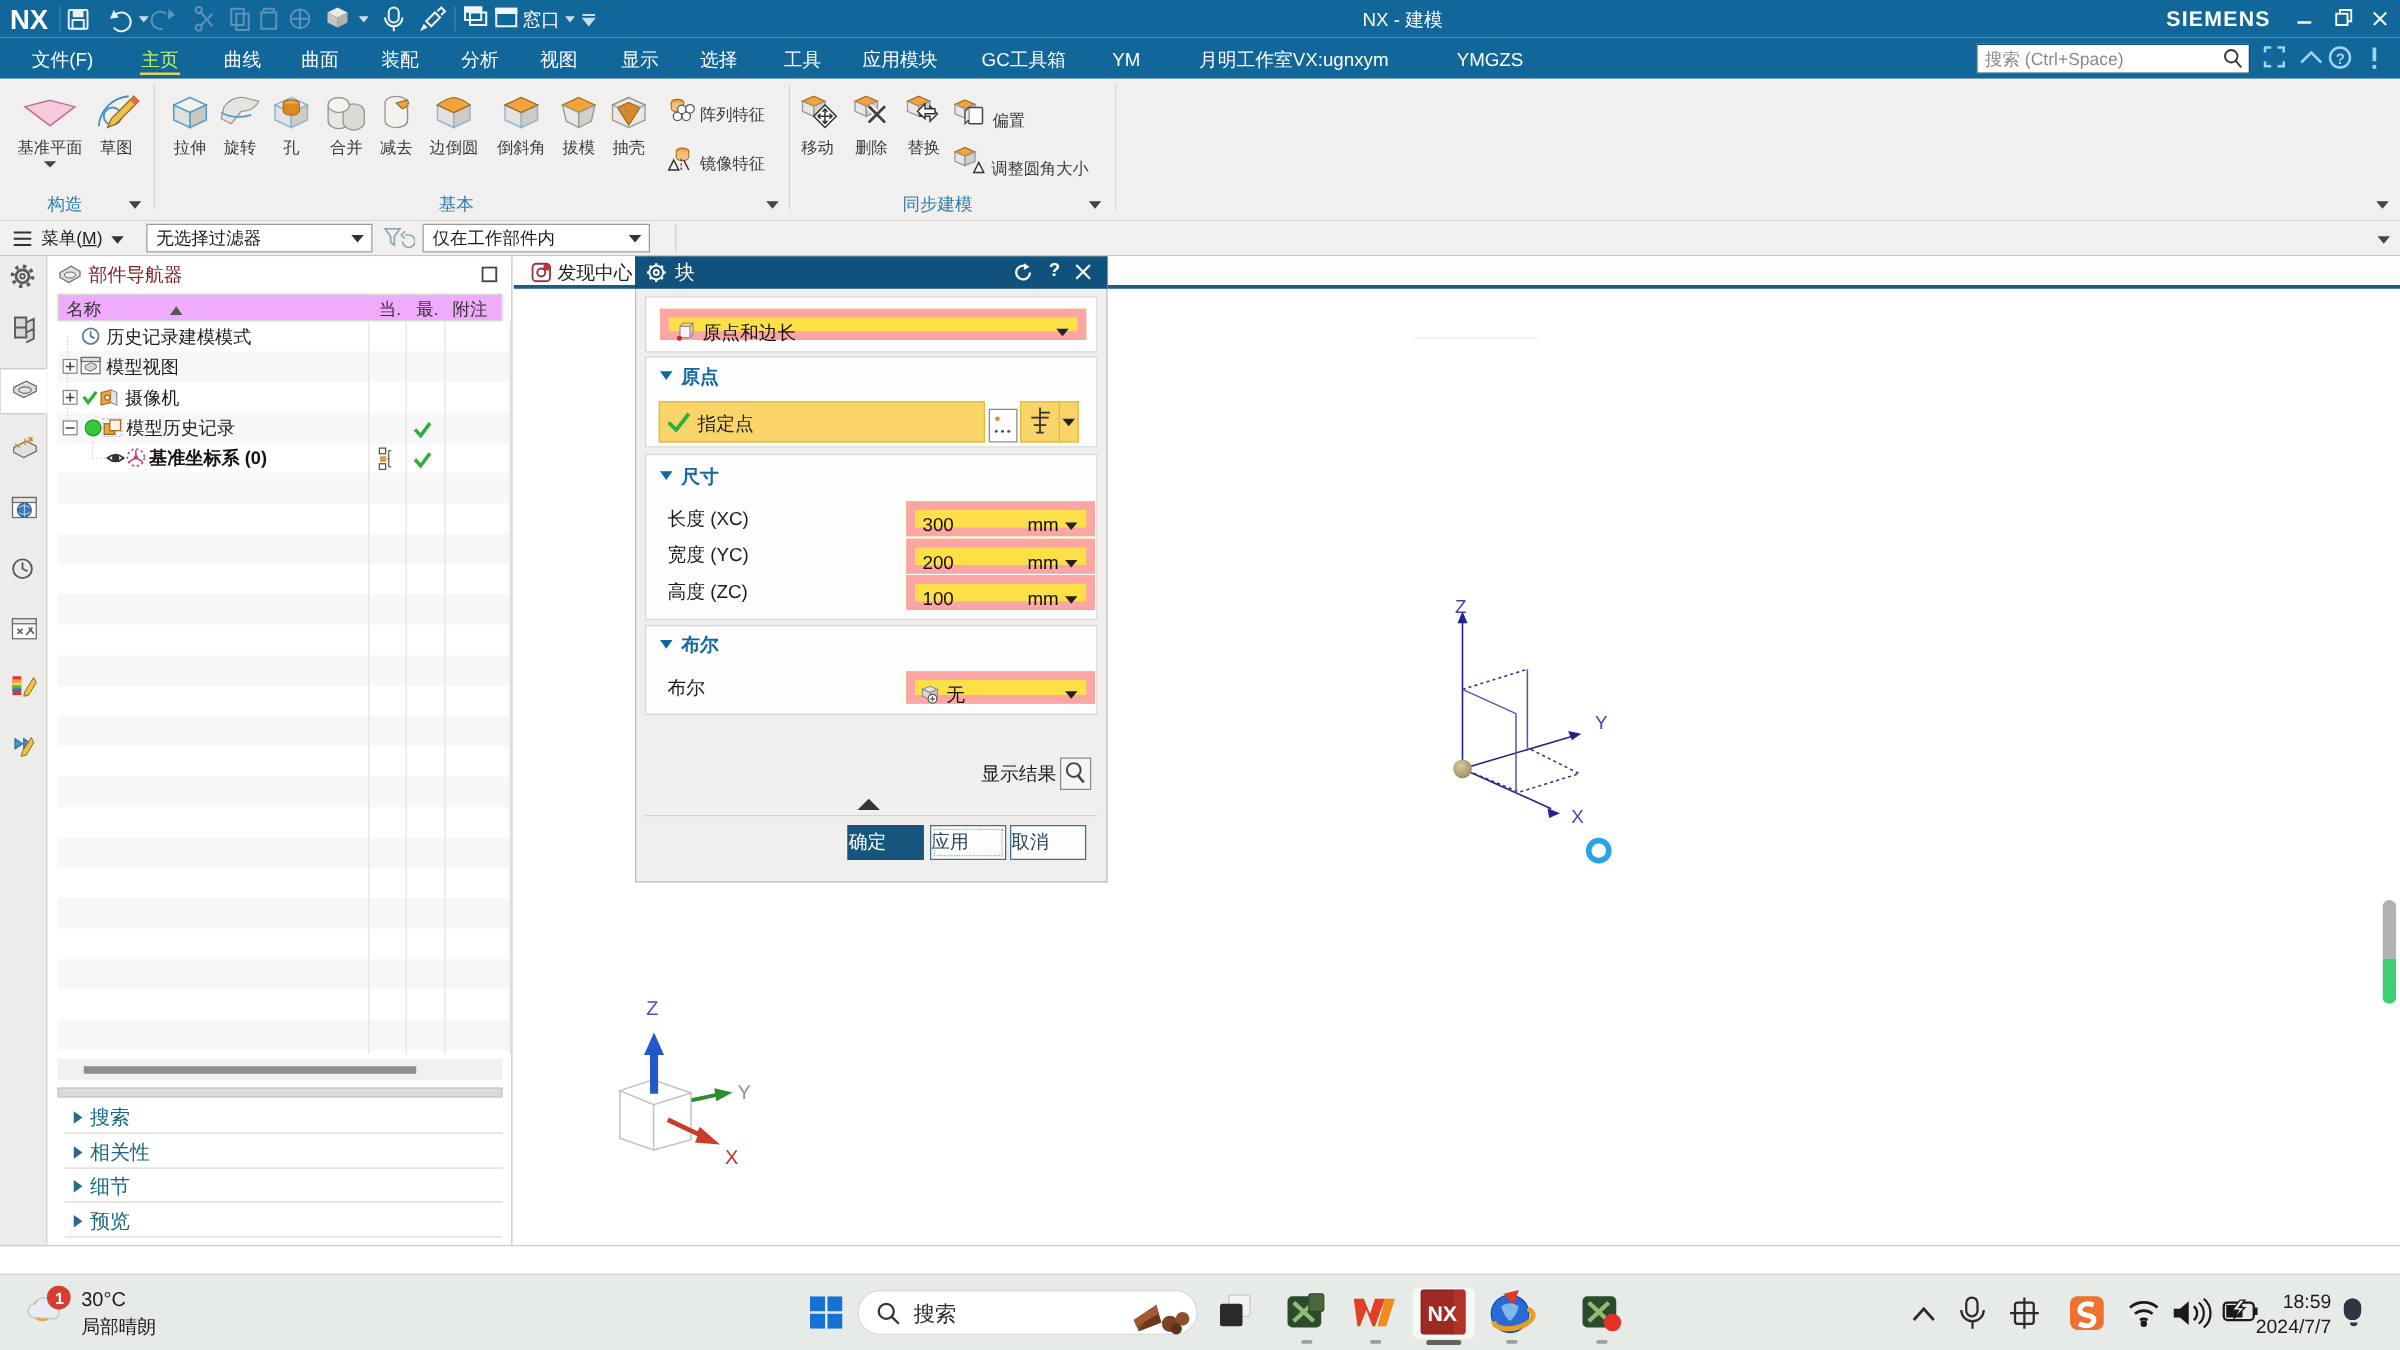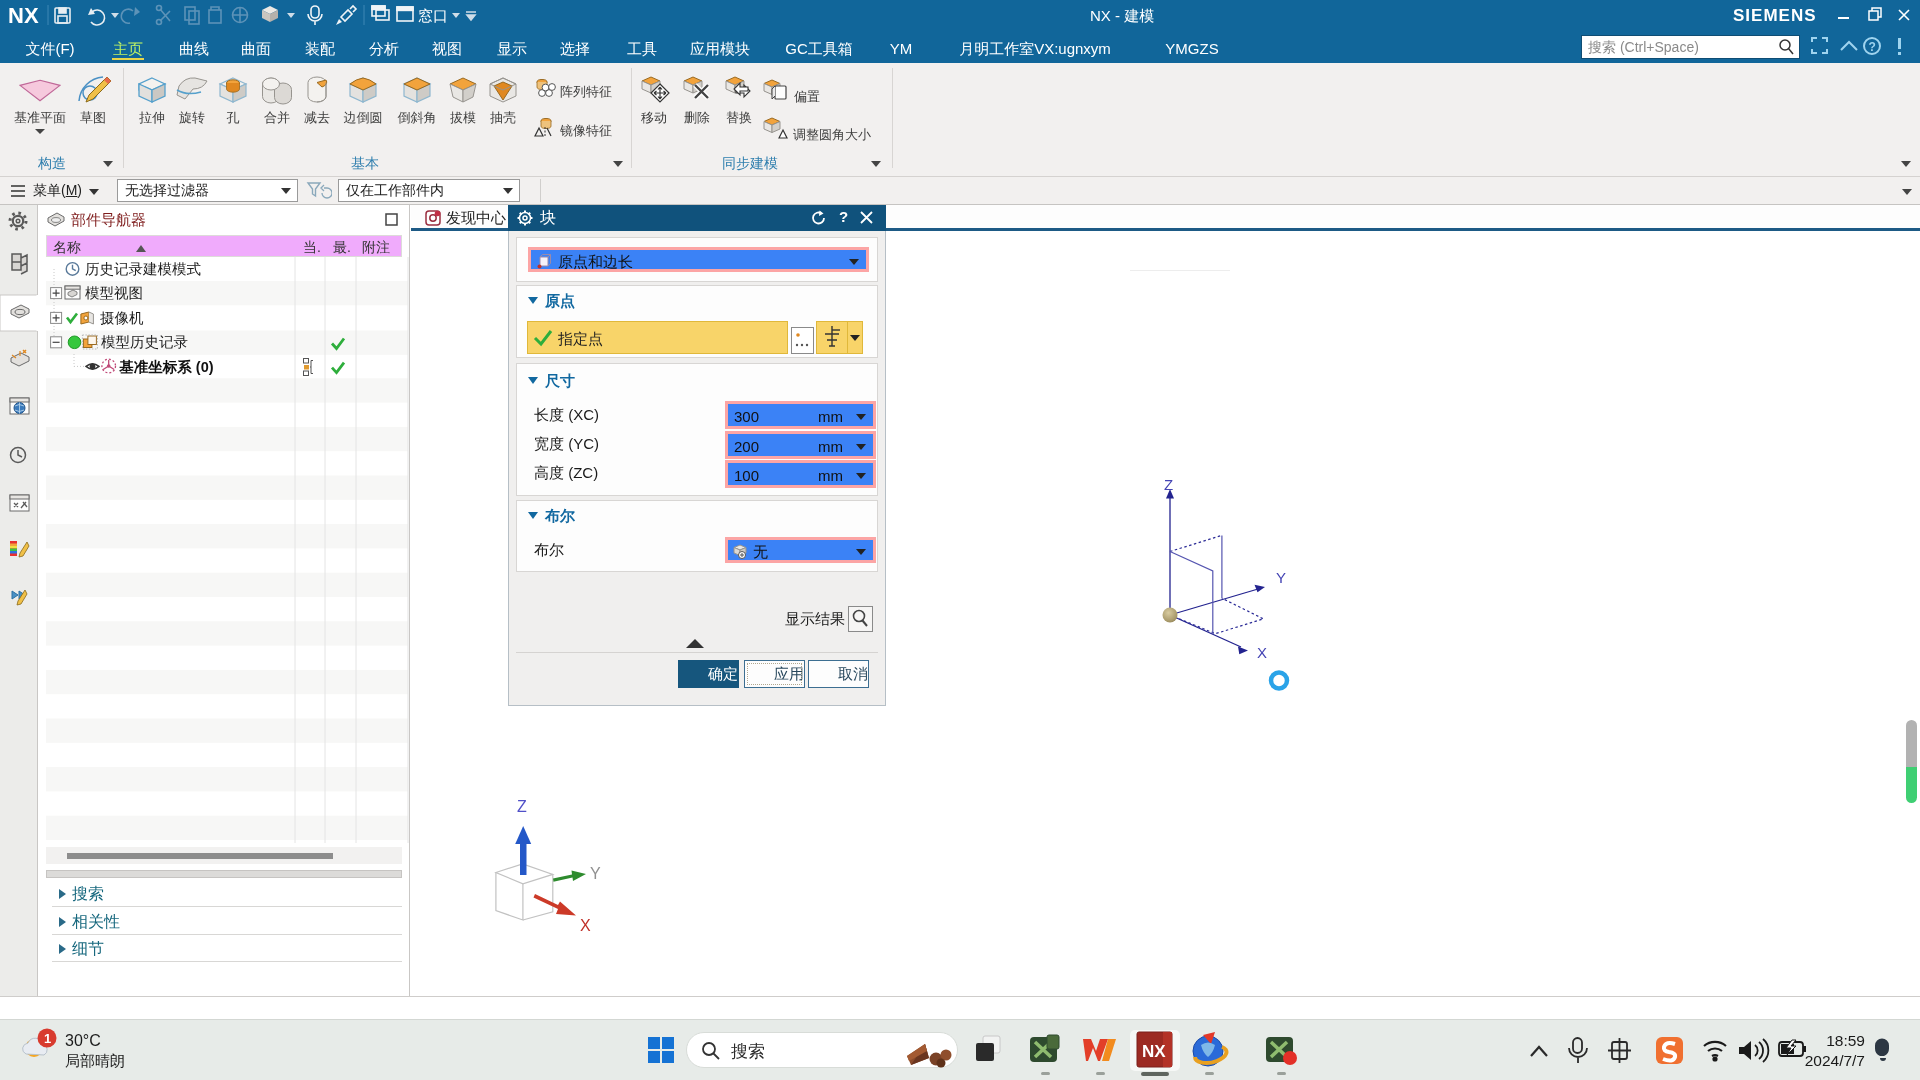--- a/index.html
+++ b/index.html
@@ -26,23 +26,23 @@
 #navpanel{left:38px;top:205px;width:372px;height:791px;background:#fff;border-right:1px solid #c9c7c5}
 #graphics{left:411px;top:205px;width:1509px;height:791px;background:#fff}
 #discbar{left:411px;top:205px;width:1509px;height:26px;background:#fdfdfd;border-bottom:3px solid #1d5a85}
 
 #dlg{left:508px;top:205px;width:378px;height:501px;background:#f0efee;border:1px solid #b6bfc6;border-top:none}
 #dlgtitle{position:absolute;left:-1px;top:0;width:378px;height:26px;background:#10527c;color:#fff}
 .sect{position:absolute;left:7px;width:362px;background:#fdfdfd;border:1px solid #d8d6d4}
 .shead{position:absolute;font-size:15px;color:#1168a0;font-weight:bold}
 .tri-r{display:inline-block;width:0;height:0;border-top:5px solid transparent;border-bottom:5px solid transparent;border-left:7px solid #1168a0}
 .tri-d{display:inline-block;width:0;height:0;border-left:5px solid transparent;border-right:5px solid transparent;border-top:7px solid #1168a0}
-.field{position:absolute;background:#3b82f6;border:3px solid #fca5a5;font-size:15px;color:#111}
+.field{position:absolute;background:#fde047;border:7px solid #fca5a5;font-size:15px;color:#111}
 .fdown{position:absolute;right:7px;top:10px;width:0;height:0;border-left:5px solid transparent;border-right:5px solid transparent;border-top:6px solid #222}
-.dbtn{position:absolute;width:61px;height:28px;border:1px solid #3c6e91;background:#fdfdfd;font-size:15px;color:#27475c;text-align:right;line-height:26px}
+.dbtn{position:absolute;width:61px;height:28px;border:1px solid #3c6e91;background:#fdfdfd;font-size:15px;color:#27475c;text-align:left;line-height:26px}
 
 #statusstrip{left:0;top:996px;width:1920px;height:23px;background:#fff;border-top:1px solid #cfcdcb}
 #taskbar{left:0;top:1019px;width:1920px;height:61px;background:#e7ebe8;border-top:1px solid #d3d7d3}
 .tseg{position:absolute;font-size:15px;color:#1c1c1c}
 </style></head>
 <body>
 <div class="abs" id="titlebar">
  <svg width="1920" height="30" style="position:absolute;left:0;top:0">
   <text x="8" y="23" font-size="22" font-weight="bold" fill="#fff" font-family="Liberation Sans">NX</text>
   <line x1="48" y1="5" x2="48" y2="25" stroke="#3f87b5" stroke-width="1"></line>
@@ -482,20 +482,26 @@
   <svg width="9" height="12" style="position:absolute;left:6px;top:8px">
         <path d="M1 1 l7 5 -7 5 z" fill="#2a6a88"></path>
       </svg>
   <span style="position:absolute;left:20px;top:4px;font-size:16px;color:#17687e">相关性</span>
     </div>
  <div style="position:absolute;left:14px;top:730px;width:350px;height:27px;border-bottom:1px solid #d8d7d5">
   <svg width="9" height="12" style="position:absolute;left:6px;top:8px">
         <path d="M1 1 l7 5 -7 5 z" fill="#2a6a88"></path>
       </svg>
   <span style="position:absolute;left:20px;top:4px;font-size:16px;color:#17687e">细节</span>
+    </div>
+ <div style="position:absolute;left:14px;top:758px;width:350px;height:27px;border-bottom:1px solid #d8d7d5">
+  <svg width="9" height="12" style="position:absolute;left:6px;top:8px">
+        <path d="M1 1 l7 5 -7 5 z" fill="#2a6a88"></path>
+      </svg>
+  <span style="position:absolute;left:20px;top:4px;font-size:16px;color:#17687e">预览</span>
     </div>
 </div>
 <div class="abs" id="graphics">
  <div style="position:absolute;left:719px;top:65px;width:100px;height:1px;background:#ededed"></div>
  <svg width="230" height="280" style="position:absolute;left:689px;top:235px">
   <g stroke="#23238f" stroke-width="1.3" fill="none">
    <path d="M70 175 L70 57"></path>
    <path d="M70 175 L158 149"></path>
    <path d="M70 175 L141 207"></path>
   </g>

